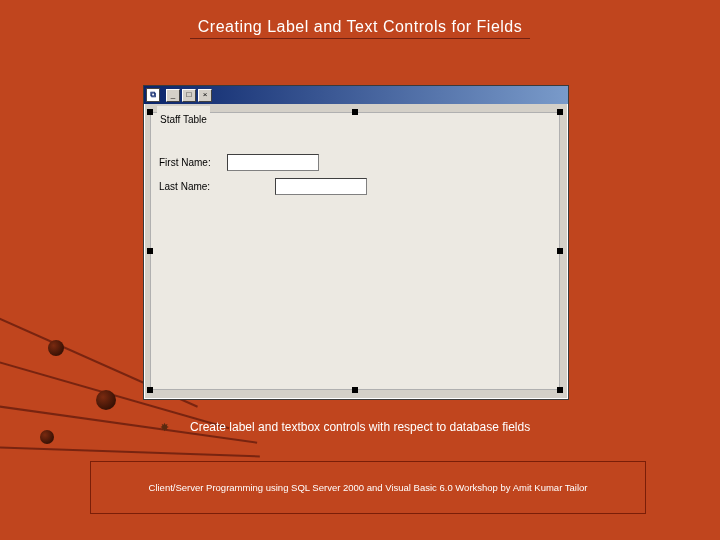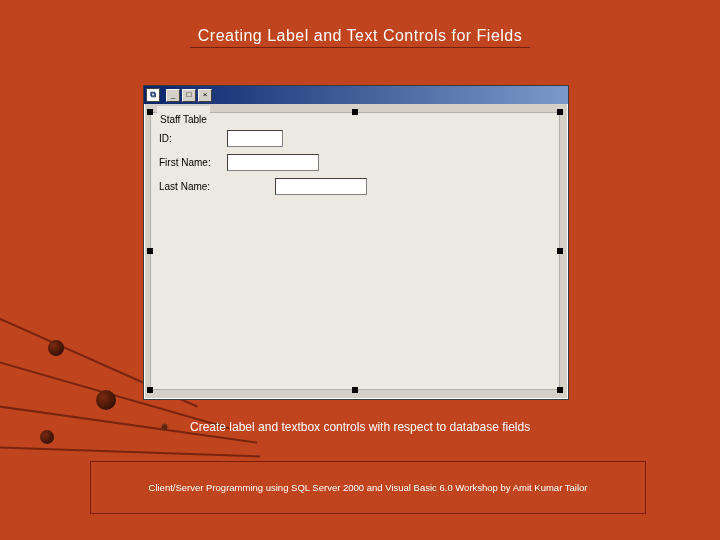--- a/index.html
+++ b/index.html
@@ -11,21 +11,20 @@
     position: relative;
     overflow: hidden;
   }
   .slide-title {
     text-align: center;
     color: #fff;
     font-size: 16px;
     font-weight: normal;
     letter-spacing: 0.5px;
     padding-top: 18px;
-    margin-top: 9px;
   }
   .slide-title-underline {
     width: 340px;
     height: 1px;
     background: rgba(60,10,10,0.6);
     margin: 2px auto 0 auto;
   }
   .vb-window {
     position: absolute;
     left: 143px;
@@ -198,24 +197,20 @@
   <div class="titlebar">
     <div class="titlebar-icon">⧉</div>
     <div class="titlebar-btn">_</div>
     <div class="titlebar-btn">□</div>
     <div class="titlebar-btn">×</div>
   </div>
   <div class="form-design-area">
     <div class="frame-control">
       <div class="frame-caption">Staff Table</div>
 
-      <div class="field-row" style="top:16px;">
-        <div class="field-label">ID:</div>
-        <input class="field-input" value="" style="">
-      </div>
 
       <div class="field-row" style="top:40px;">
         <div class="field-label">First Name:</div>
         <input class="field-input wide" value="" style="">
       </div>
 
       <div class="field-row" style="top:64px;gap:48px;">
         <div class="field-label">Last Name:</div>
         <input class="field-input wide" value="" style="">
       </div>

